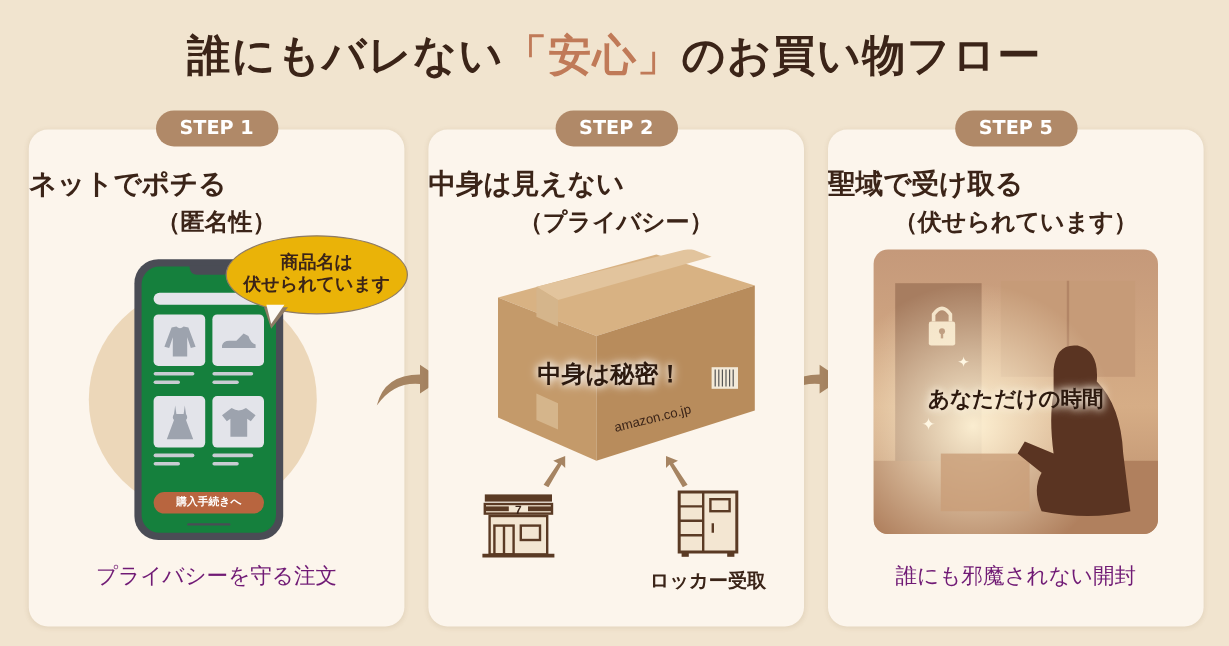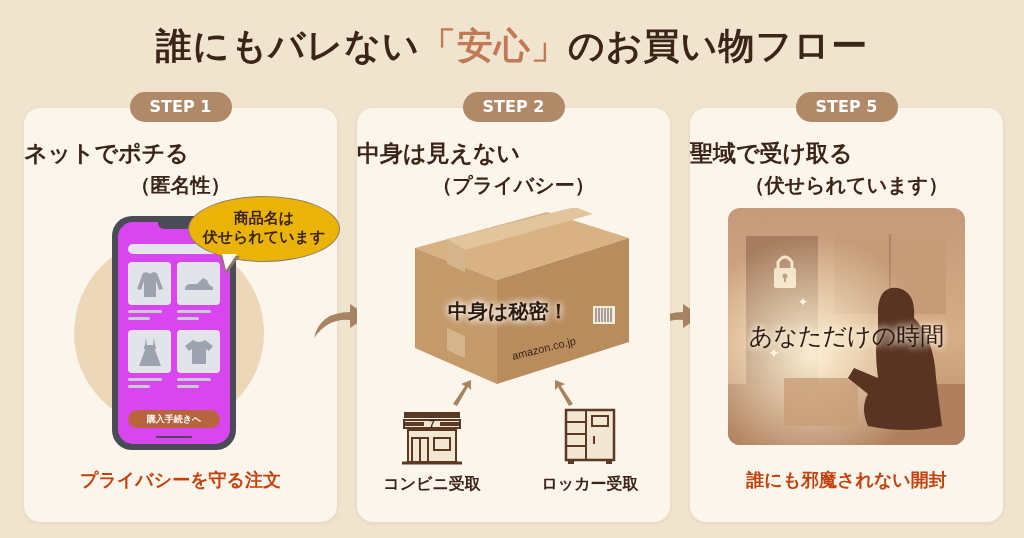--- a/index.html
+++ b/index.html
@@ -33,33 +33,33 @@
   .heading {
     position: absolute; top: 30px; left: 0; width: 100%; 
     font-weight: bold; font-size: 23px; color: #3b2418;
   }
   .sub {
     position: absolute; top: 64px; left: 0; width: 100%; text-align: center;
     font-weight: bold; font-size: 20px; color: #3b2418;
   }
   .caption {
     position: absolute; top: 360px; left: 0; width: 100%; text-align: center;
-    font-weight: bold; font-size: 18px; color: #c2410c;
+    font-weight: normal; font-size: 18px; color: #701a75;
   }
   
   .circle-bg {
     position: absolute; left: 50px; top: 130px; width: 190px; height: 190px;
     border-radius: 50%; background: #ecd7b9;
   }
   .phone {
     position: absolute; left: 88px; top: 108px; width: 124px; height: 234px;
     background: #4a4c55; border-radius: 20px; padding: 6px;
   }
   .phone-screen {
-    position: relative; width: 100%; height: 100%; background: #d946ef; border-radius: 15px;
+    position: relative; width: 100%; height: 100%; background: #15803d; border-radius: 15px;
   }
   .notch { position: absolute; left: 40px; top: -1px; width: 34px; height: 8px; background:#4a4c55; border-radius: 0 0 6px 6px; }
   .search-bar { position: absolute; left: 10px; top: 22px; width: 90px; height: 10px; background:#e4e5ea; border-radius: 5px; }
   .item-tile { position: absolute; width: 43px; height: 43px; background: #e3e4ea; border-radius: 4px;
     display:flex; align-items:center; justify-content:center; color:#9da3ae; font-size: 24px; }
   .line { position:absolute; height: 3px; background:#c9ccd3; border-radius: 2px; }
   .buy-btn {
     position: absolute; left: 10px; top: 188px; width: 92px; height: 18px;
     background: #b8653f; color: #fff; border-radius: 9px; font-size: 9px; font-weight: bold;
     text-align:center; line-height: 18px;
@@ -98,21 +98,21 @@
   .pk2 { left: 178px; text-align: center; }
   .up-arrow { position:absolute; width: 24px; height: 28px; }
   
   .scene {
     position: absolute; left: 38px; top: 100px; width: 237px; height: 237px;
     border-radius: 12px; overflow: hidden;
     background: linear-gradient(180deg, #c5997a 0%, #d6ad86 55%, #b88a69 100%);
   }
   .scene-text {
     position: absolute; left: 0; top: 112px; width: 100%; text-align:center;
-    font-weight: normal; font-size: 24px; color:#2d1a0f;
+    font-weight: bold; font-size: 18px; color:#2d1a0f;
     text-shadow: 0 0 6px #fff6e6, 0 0 10px #fff6e6;
   }
 </style>
 </head>
 <body>
 
 <div class="title">
   <span>誰にもバレない</span><span class="accent">「安心」</span><span>のお買い物フロー</span>
 </div>
 
@@ -207,21 +207,20 @@
       <rect x="4" y="12" width="56" height="8" fill="#f3e6d2" stroke="#5a3a24" stroke-width="2"></rect>
       <rect x="4" y="14" width="20" height="4" fill="#5a3a24"></rect>
       <rect x="40" y="14" width="20" height="4" fill="#5a3a24"></rect>
       <text x="32" y="20" font-size="10" font-weight="bold" text-anchor="middle" fill="#3b2418" font-family="Liberation Sans, sans-serif">7</text>
       <rect x="8" y="22" width="48" height="32" fill="#f3e6d2" stroke="#5a3a24" stroke-width="2"></rect>
       <rect x="12" y="30" width="16" height="24" fill="none" stroke="#5a3a24" stroke-width="2"></rect>
       <line x1="20" y1="30" x2="20" y2="54" stroke="#5a3a24" stroke-width="2"></line>
       <rect x="34" y="30" width="16" height="12" fill="none" stroke="#5a3a24" stroke-width="2"></rect>
       <line x1="2" y1="55" x2="62" y2="55" stroke="#5a3a24" stroke-width="3"></line>
     </svg>
-    <div class="lbl">コンビニ受取</div>
   </div>
   <div class="pickup pk2">
     <svg class="icon" width="60" height="58" viewBox="0 0 60 58">
       <rect x="6" y="2" width="48" height="50" fill="#f3e6d2" stroke="#5a3a24" stroke-width="2.5"></rect>
       <line x1="26" y1="2" x2="26" y2="52" stroke="#5a3a24" stroke-width="2"></line>
       <line x1="6" y1="14" x2="26" y2="14" stroke="#5a3a24" stroke-width="2"></line>
       <line x1="6" y1="26" x2="26" y2="26" stroke="#5a3a24" stroke-width="2"></line>
       <line x1="6" y1="38" x2="26" y2="38" stroke="#5a3a24" stroke-width="2"></line>
       <rect x="32" y="8" width="16" height="10" fill="none" stroke="#5a3a24" stroke-width="2"></rect>
       <line x1="34" y1="28" x2="34" y2="36" stroke="#5a3a24" stroke-width="2"></line>

